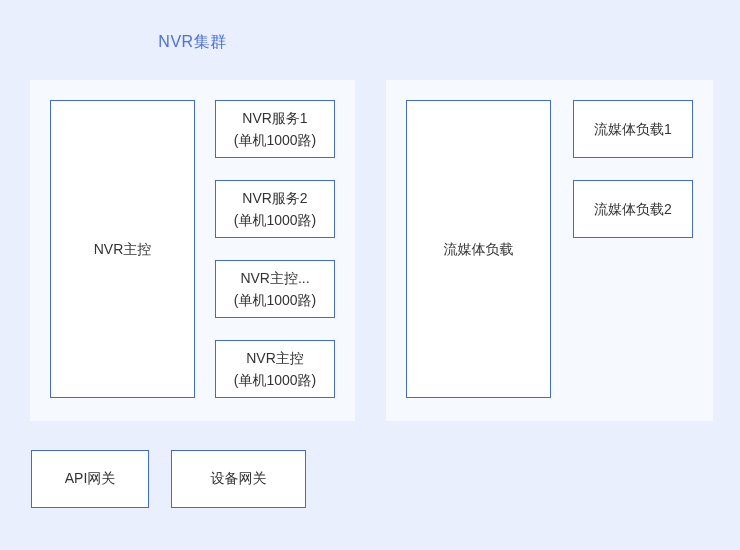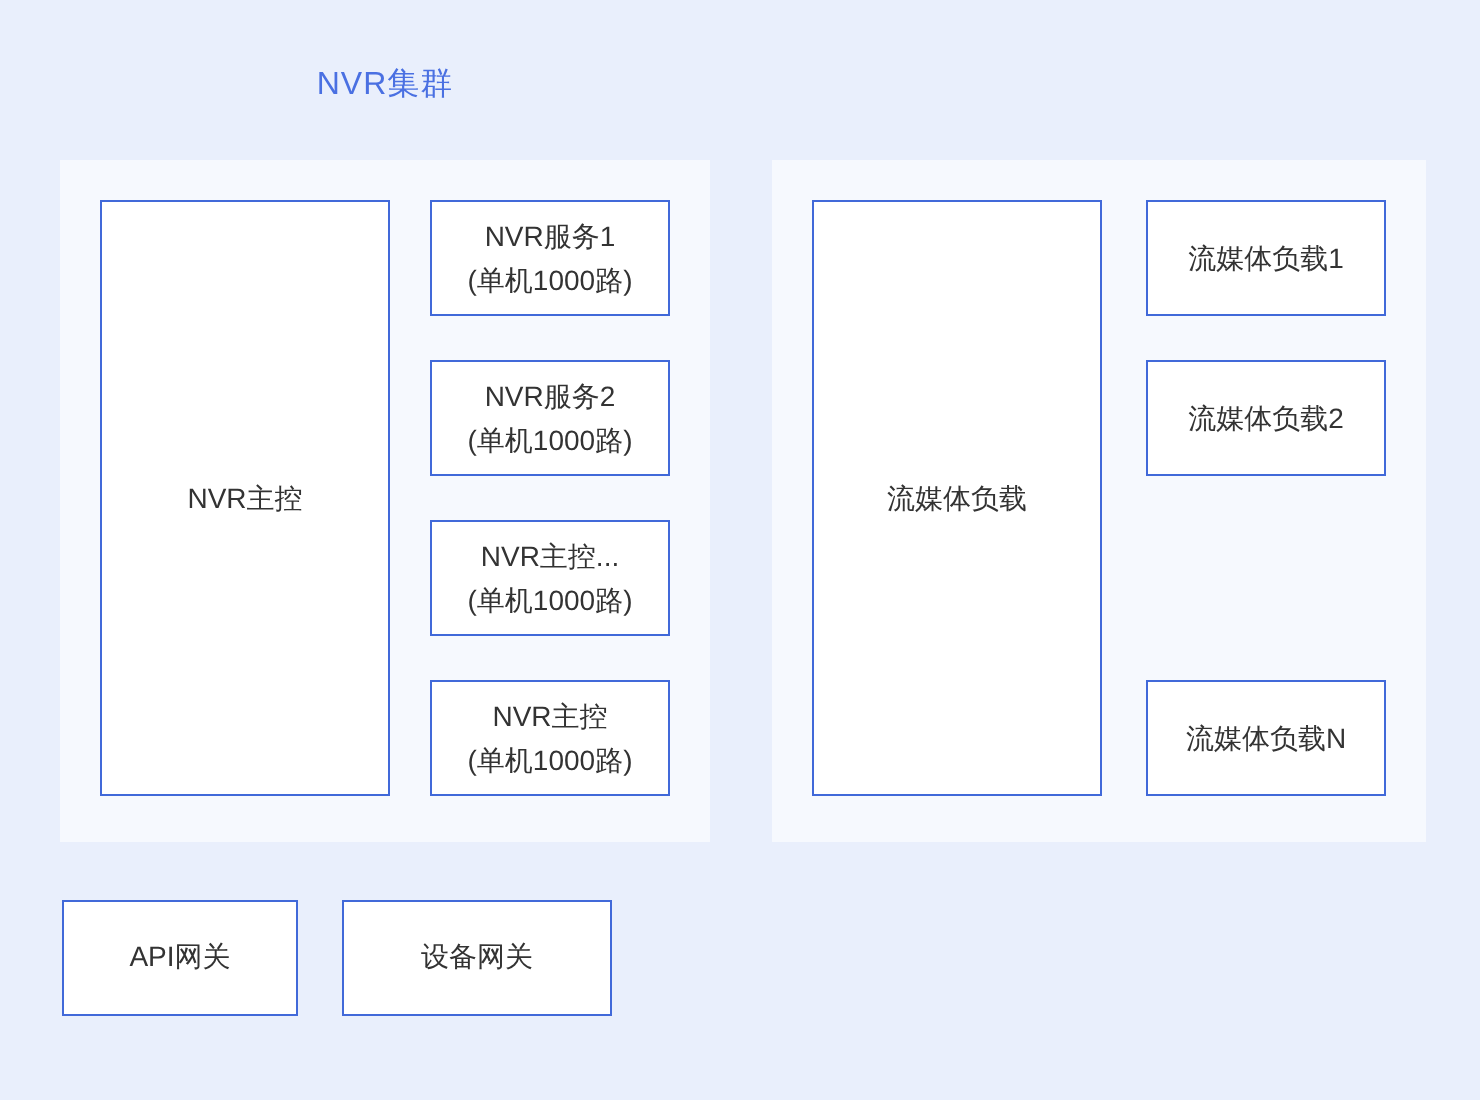--- a/index.html
+++ b/index.html
@@ -110,23 +110,19 @@
     <div class="box master">流媒体负载</div>
 
     <div class="box node n0">
       <div>流媒体负载1</div>
       <div></div>
     </div>
     <div class="box node n1">
       <div>流媒体负载2</div>
       <div></div>
     </div>
-    <div class="box node n3">
-      <div>流媒体负载N</div>
-      <div></div>
-    </div>
   </div>
 
   <div class="gateway g0">API网关</div>
 
   <div class="gateway g1">设备网关</div>
 
 </div>
 
 </body></html>

